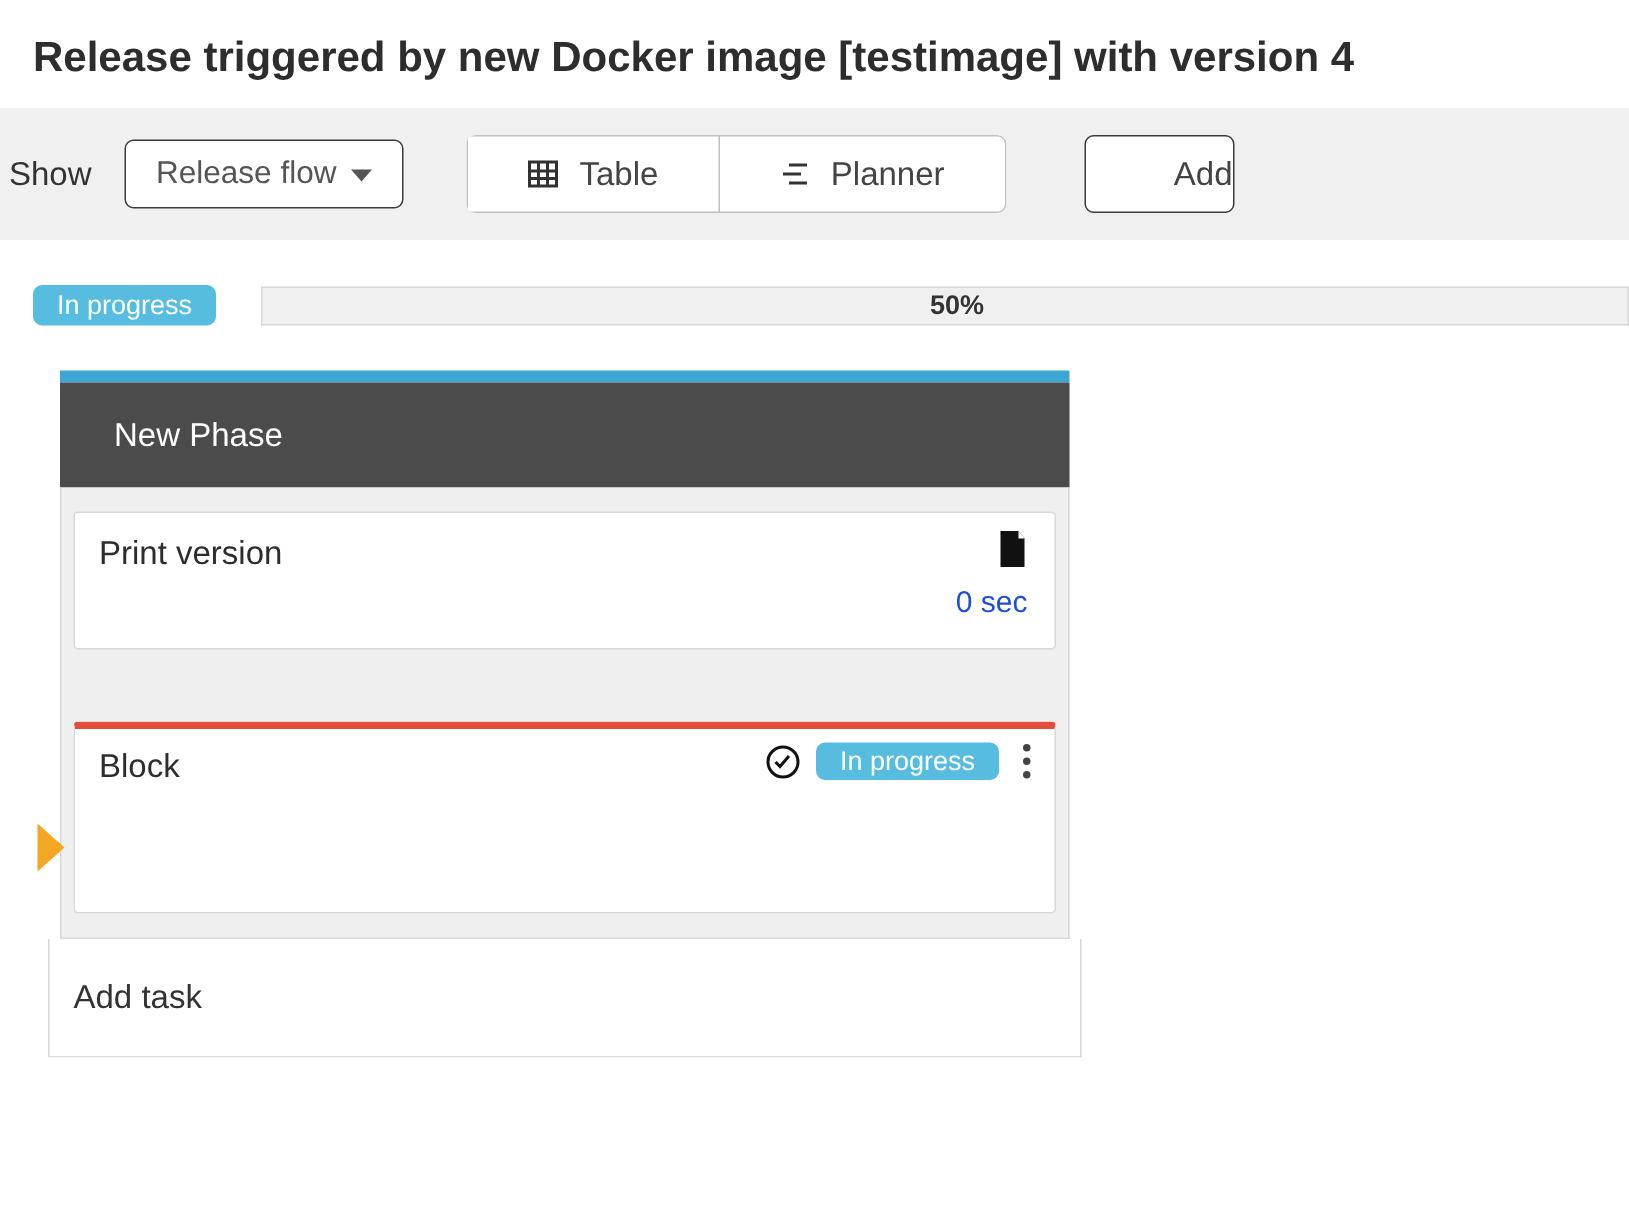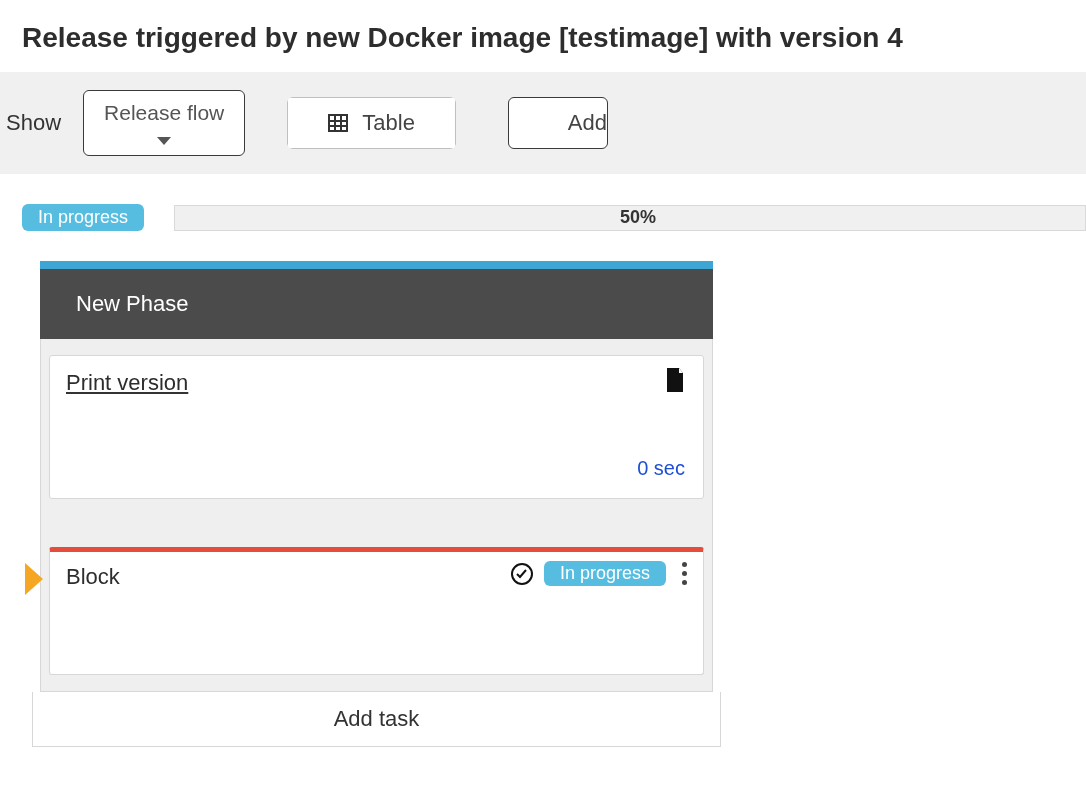--- a/index.html
+++ b/index.html
@@ -37,21 +37,20 @@
     display: flex;
     align-items: center;
     gap: 10px;
     border: 1px solid #3a3a3a;
     border-radius: 6px;
     background: #fff;
     padding: 10px 20px;
     font-size: 21px;
     color: #555;
     cursor: pointer;
-    flex-direction: column;
   }
   .caret-down {
     width: 0; height: 0;
     border-left: 7px solid transparent;
     border-right: 7px solid transparent;
     border-top: 8px solid #555;
     margin-top: 2px;
   }
 
   .view-tabs {
@@ -195,33 +194,32 @@
     flex-direction: column;
     gap: 4px;
     padding: 2px 6px;
     cursor: pointer;
   }
   .kebab span {
     width: 5px; height: 5px;
     background: #444;
     border-radius: 50%;
   }
-  .task1 { height: 144px; text-decoration: underline; }
+  .task1 { height: 92px; }
   .task2 { height: 128px; }
 
   .add-task-row {
     background: #fff;
     border: 1px solid #d7d7d7;
     border-top: none;
-    padding: 14px 16px;
+    padding: 26px 16px;
     font-size: 22px;
     color: #333;
     cursor: pointer;
     margin: 0 -8px;
-    text-align: center;
   }
 
   .arrow-indicator {
     position: absolute;
     left: -15px;
     top: 302px;
     width: 0; height: 0;
     border-top: 16px solid transparent;
     border-bottom: 16px solid transparent;
     border-left: 18px solid #f5a623;
@@ -245,20 +243,30 @@
       <span class="icon">
         <svg width="20" height="20" viewBox="0 0 20 20">
             <rect x="1" y="2" width="18" height="16" fill="none" stroke="#333" stroke-width="2"></rect>
             <line x1="1" y1="8" x2="19" y2="8" stroke="#333" stroke-width="2"></line>
             <line x1="1" y1="13" x2="19" y2="13" stroke="#333" stroke-width="2"></line>
             <line x1="7" y1="2" x2="7" y2="18" stroke="#333" stroke-width="2"></line>
             <line x1="13" y1="2" x2="13" y2="18" stroke="#333" stroke-width="2"></line>
           </svg>
       </span>
       <span>Table</span>
+    </button>
+    <button class="view-tab last">
+      <span class="icon">
+        <svg width="20" height="20" viewBox="0 0 20 20">
+            <line x1="6" y1="4" x2="18" y2="4" stroke="#333" stroke-width="2"></line>
+            <line x1="2" y1="10" x2="14" y2="10" stroke="#333" stroke-width="2"></line>
+            <line x1="6" y1="16" x2="18" y2="16" stroke="#333" stroke-width="2"></line>
+          </svg>
+      </span>
+      <span>Planner</span>
     </button>
   </div>
 
   <button class="add-btn">
     <span>Add</span>
   </button>
 </div>
 
 <div class="progress-row">
   <span class="status-pill">In progress</span>

